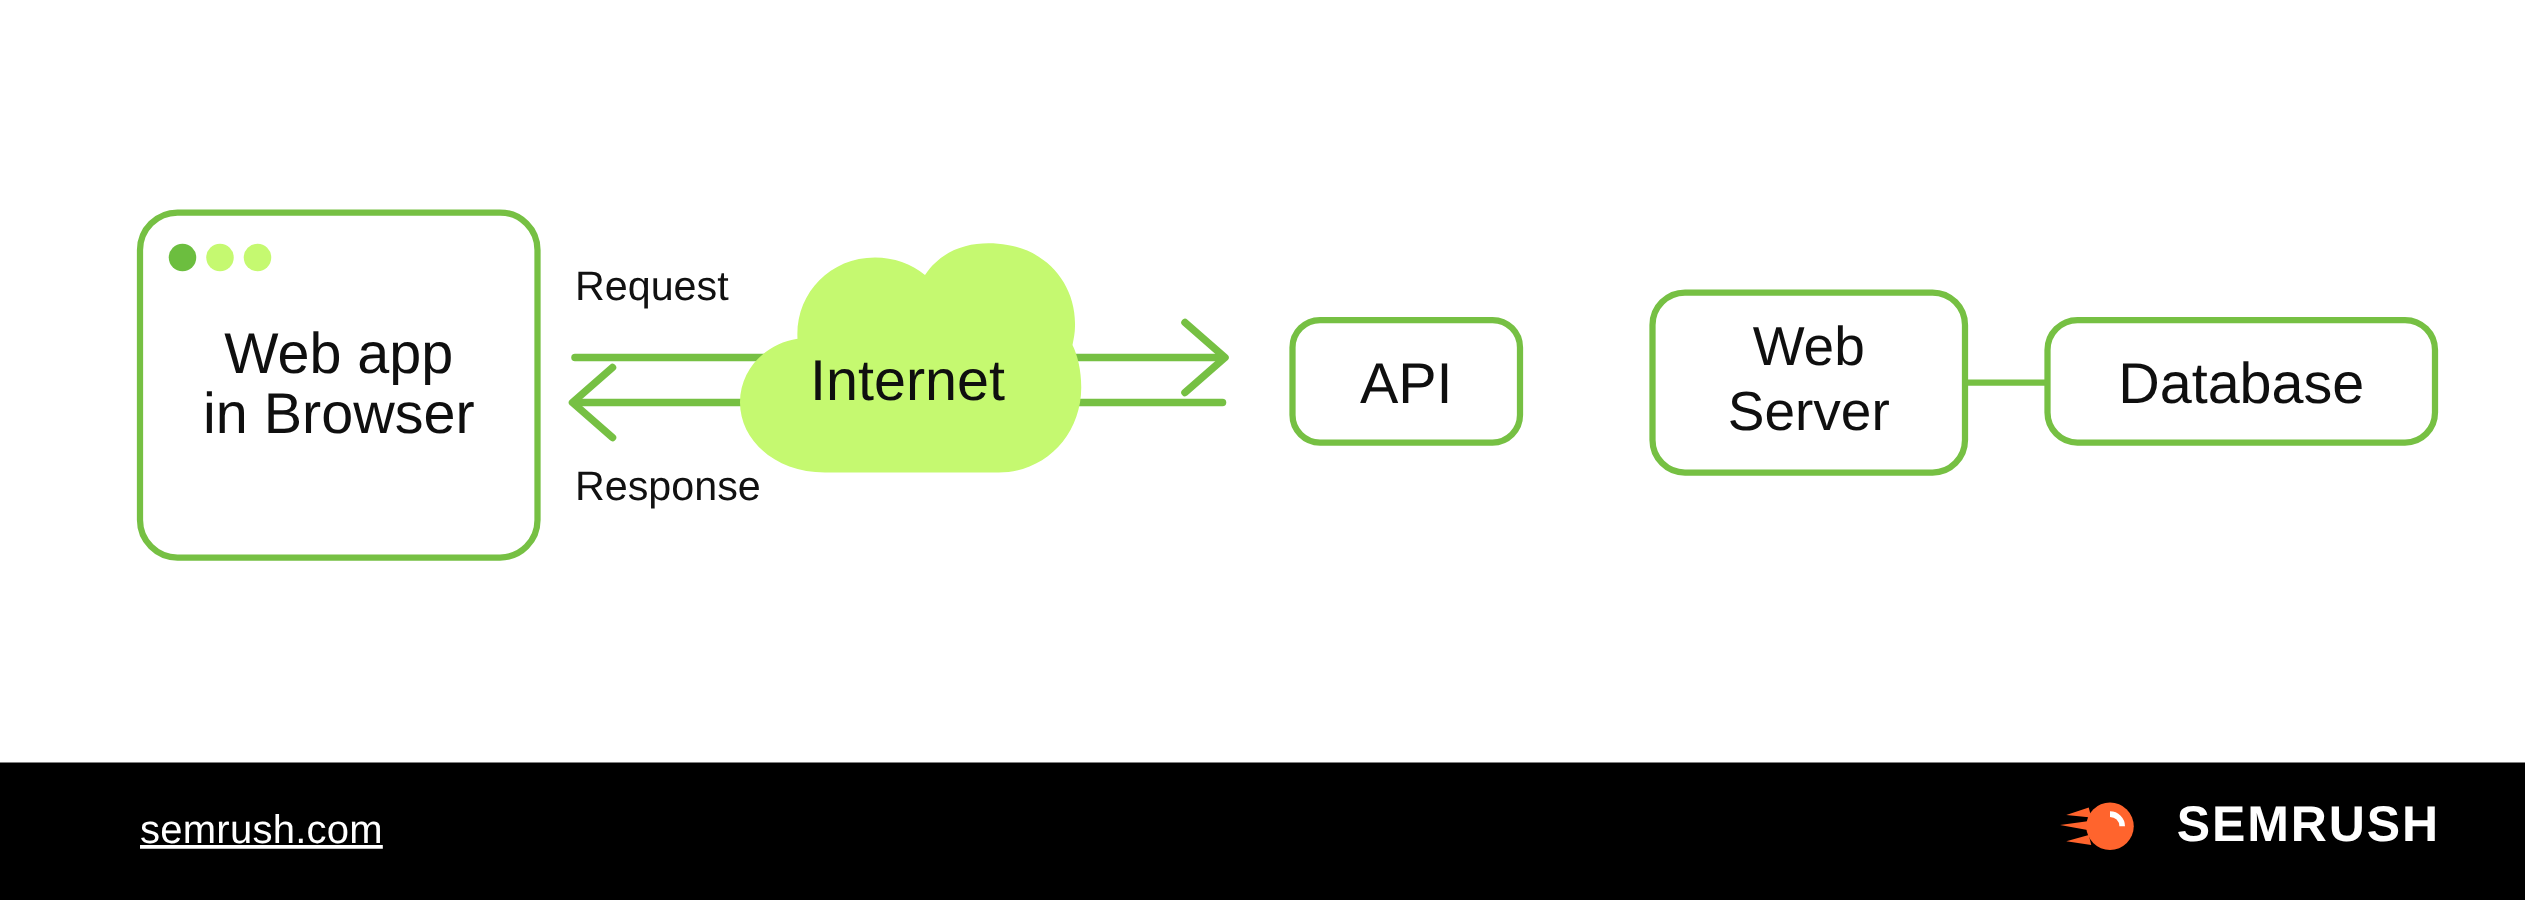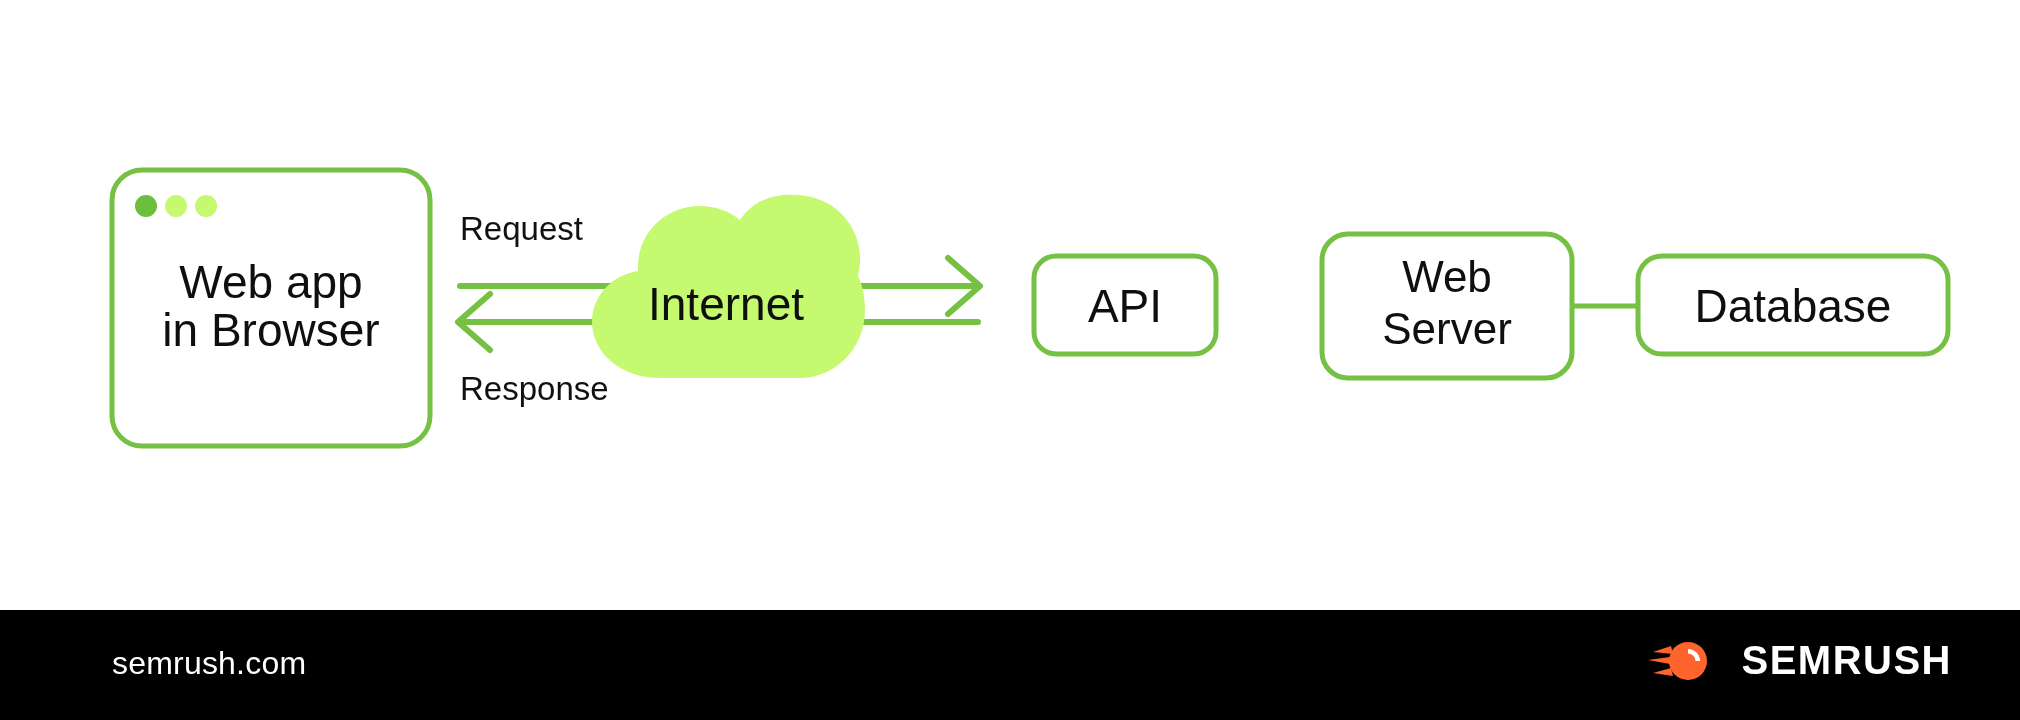--- a/index.html
+++ b/index.html
@@ -49,20 +49,21 @@
     background: #000000;
   }
   .footer-url {
     position: absolute;
     left: 112px;
     top: 645px;
     color: #ffffff;
     font-size: 32px;
     font-family: "Liberation Sans", sans-serif;
     letter-spacing: 0.2px;
+    text-decoration: underline;
   }
   .footer-logo {
     position: absolute;
     right: 68px;
     top: 638px;
     display: flex;
     align-items: center;
     gap: 32px;
   }
   .footer-logo-word {

